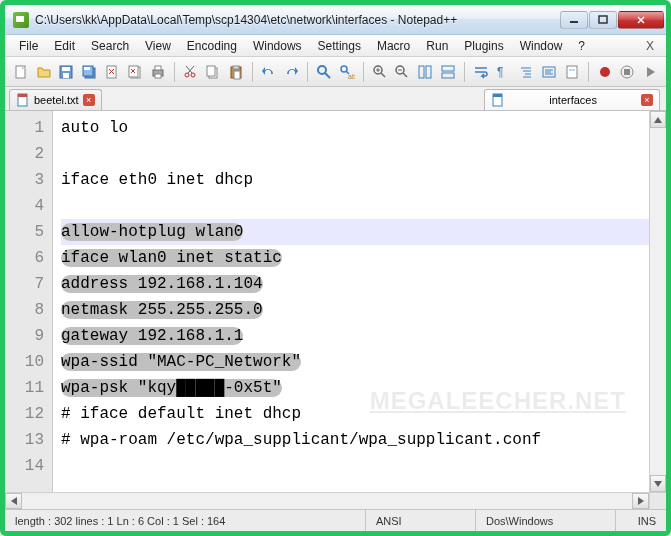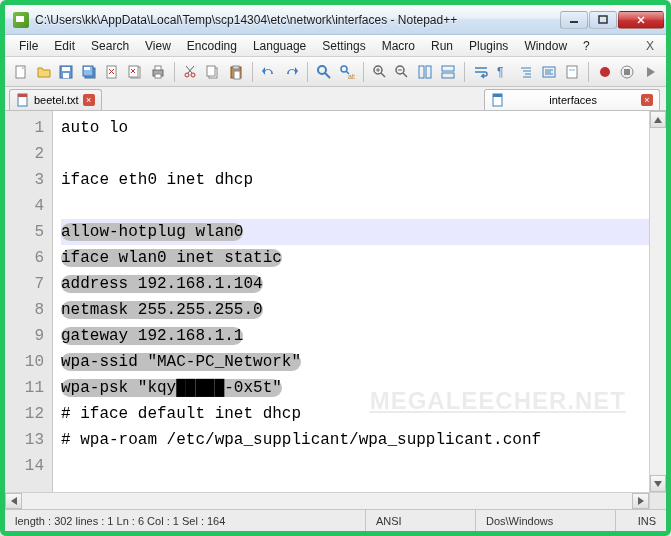--- a/index.html
+++ b/index.html
@@ -79,21 +79,21 @@
         </div>
     </div>
   </div>
 
   <div class="menubar">
     <span class="menu-item">File</span>
     <span class="menu-item">Edit</span>
     <span class="menu-item">Search</span>
     <span class="menu-item">View</span>
     <span class="menu-item">Encoding</span>
-    <span class="menu-item">Language</span>
+    <span class="menu-item">Windows</span>
     <span class="menu-item">Settings</span>
     <span class="menu-item">Macro</span>
     <span class="menu-item">Run</span>
     <span class="menu-item">Plugins</span>
     <span class="menu-item">Window</span>
     <span class="menu-item">?</span>
     <span class="menu-x">X</span>
   </div>
 
   <div class="toolbar">

